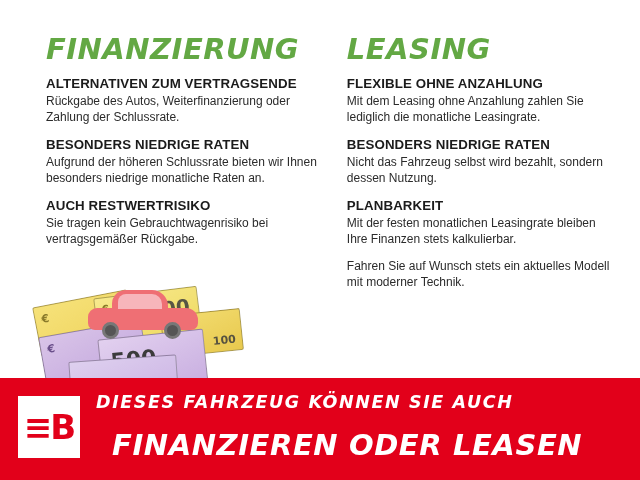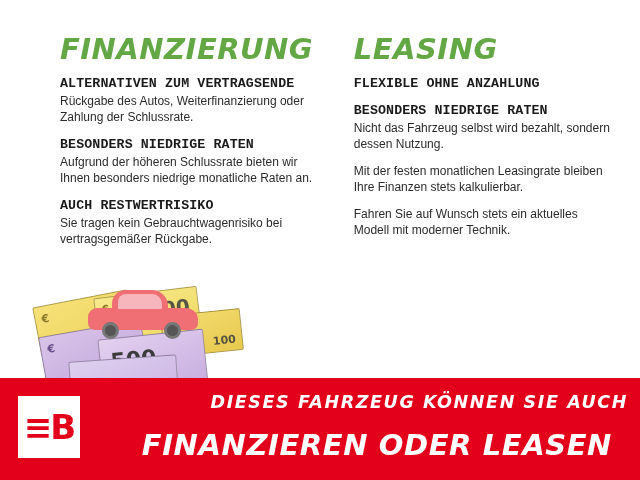--- a/index.html
+++ b/index.html
@@ -19,21 +19,21 @@
     height: 480px;
     background: #ffffff;
     box-sizing: border-box;
   }
   .content {
     position: absolute;
     left: 0;
     top: 0;
     width: 640px;
     height: 334px;
-    padding: 34px 28px 0 60px;
+    padding: 34px 28px 0 46px;
     box-sizing: border-box;
     display: flex;
     gap: 20px;
     border-radius: 19px;
   }
   .col {
     width: 285px;
     box-sizing: border-box;
   }
   .col-right {
@@ -47,21 +47,21 @@
     color: #63a844;
     letter-spacing: 0.5px;
     line-height: 1.05;
     margin: 0 0 12px 0;
     white-space: nowrap;
   }
   .block {
     margin-bottom: 11px;
   }
   .block-title {
-    font-family: Liberation Mono, monospace;
+    font-family: Liberation Sans, sans-serif;
     font-size: 13.3px;
     font-weight: bold;
     color: #1b1b1b;
     line-height: 1.2;
     margin: 0 0 2px 0;
     letter-spacing: 0.1px;
   }
   .block-text {
     font-family: "Liberation Sans", sans-serif;
     font-size: 12px;
@@ -192,21 +192,21 @@
     font-weight: bold;
     color: #e2001a;
     letter-spacing: -2px;
     line-height: 1;
   }
   .banner-text {
     position: absolute;
     left: 96px;
     top: 14px;
     right: 12px;
-    text-align: right;
+    text-align: left;
     color: #ffffff;
   }
   .banner-line1 {
     font-family: "DejaVu Sans", sans-serif;
     font-size: 17.5px;
     font-weight: bold;
     font-style: italic;
     letter-spacing: 1.6px;
     margin: 0 0 6px 0;
     white-space: nowrap;
@@ -246,28 +246,30 @@
         <h2 class="block-title">AUCH RESTWERTRISIKO</h2>
         <p class="block-text">Sie tragen kein Gebrauchtwagenrisiko bei vertragsgemäßer Rückgabe.</p>
       </div>
     </div>
 
     <div class="col col-right">
       <h1 class="col-title">LEASING</h1>
 
       <div class="block">
         <h2 class="block-title">FLEXIBLE OHNE ANZAHLUNG</h2>
+        <p class="block-text">Mit dem Leasing ohne Anzahlung zahlen Sie lediglich die monatliche Leasingrate.</p>
       </div>
 
       <div class="block">
         <h2 class="block-title">BESONDERS NIEDRIGE RATEN</h2>
         <p class="block-text">Nicht das Fahrzeug selbst wird bezahlt, sondern dessen Nutzung.</p>
       </div>
 
       <div class="block">
+        <h2 class="block-title">PLANBARKEIT</h2>
         <p class="block-text">Mit der festen monatlichen Leasingrate bleiben Ihre Finanzen stets kalkulierbar.</p>
       </div>
 
       <div class="block">
         <p class="block-text">Fahren Sie auf Wunsch stets ein aktuelles Modell mit moderner Technik.</p>
       </div>
     </div>
   </div>
 
   <div class="illustration">

